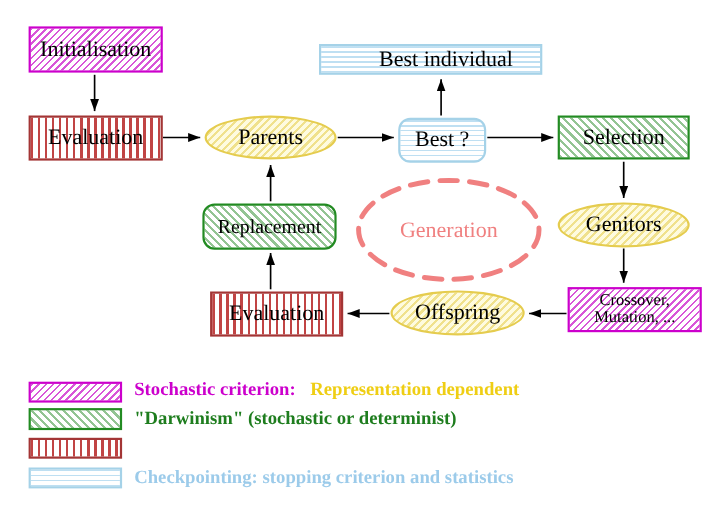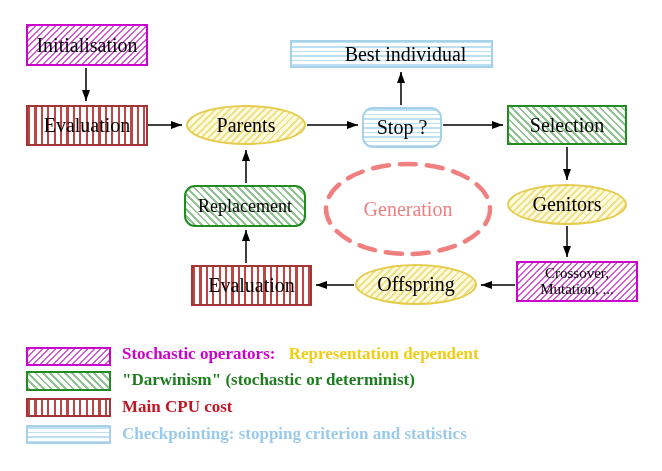--- a/index.html
+++ b/index.html
@@ -110,21 +110,21 @@
 
   <div class="node n-eval1 stripe-red">
     <span>Evaluation</span>
   </div>
 
   <div class="node n-parents hatch-yellow ellipse">
     <span>Parents</span>
   </div>
 
   <div class="node n-stop stripe-cyan rounded">
-    <span>Stop ?</span>
+    <span>Best ?</span>
   </div>
 
   <div class="node n-selection hatch-green">
     <span>Selection</span>
   </div>
 
   <div class="node n-replacement hatch-green">
     <span>Replacement</span>
   </div>
 
@@ -144,32 +144,29 @@
     <span>Offspring</span>
   </div>
 
   <div class="node n-crossover hatch-magenta">
     <span>Crossover,</span>
     <span>Mutation, ...</span>
   </div>
 
   <div class="legend-swatch ls1 hatch-magenta"></div>
   <div class="legend-text lt1">
-    <span class="c-magenta">Stochastic operators:</span>
+    <span class="c-magenta">Stochastic criterion:</span>
     <span class="c-gold">Representation dependent</span>
   </div>
 
   <div class="legend-swatch ls2 hatch-green"></div>
   <div class="legend-text lt2">
     <span class="c-green">"Darwinism" (stochastic or determinist)</span>
   </div>
 
   <div class="legend-swatch ls3 stripe-red"></div>
-  <div class="legend-text lt3">
-    <span class="c-red">Main CPU cost</span>
-  </div>
 
   <div class="legend-swatch ls4 stripe-cyan"></div>
   <div class="legend-text lt4">
     <span class="c-cyan">Checkpointing: stopping criterion and statistics</span>
   </div>
 
 </div>
 
 </body></html>

